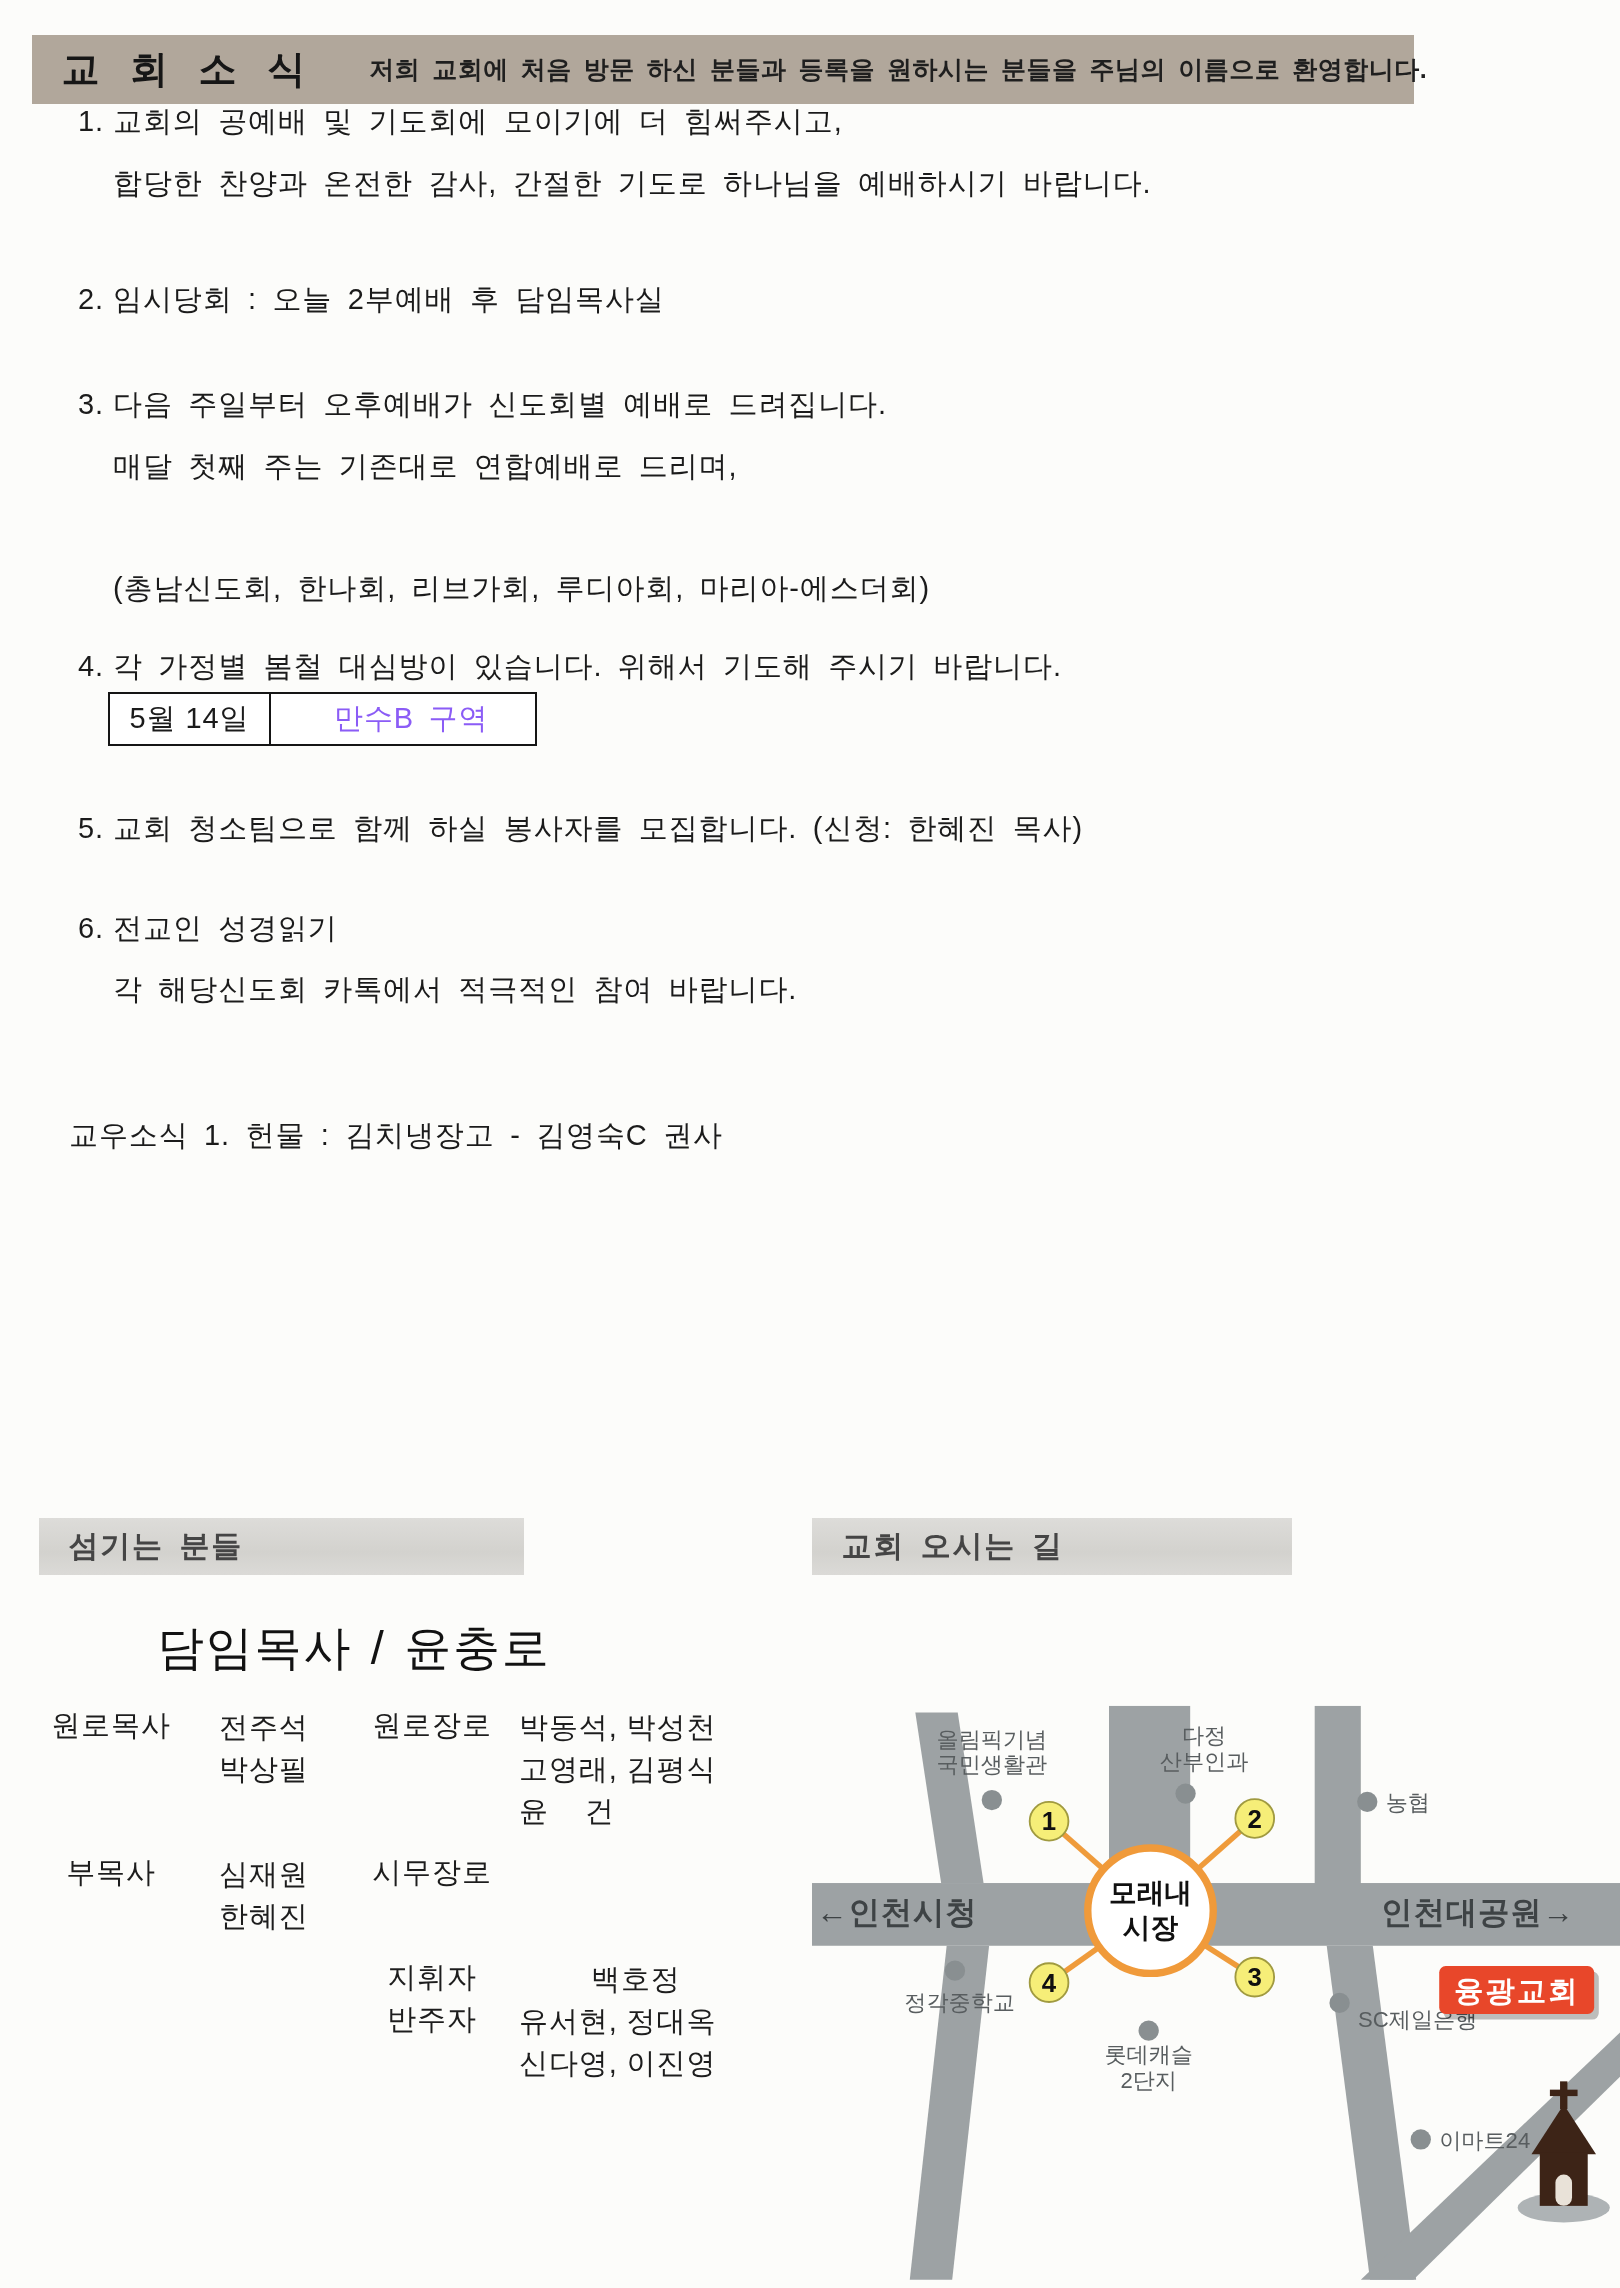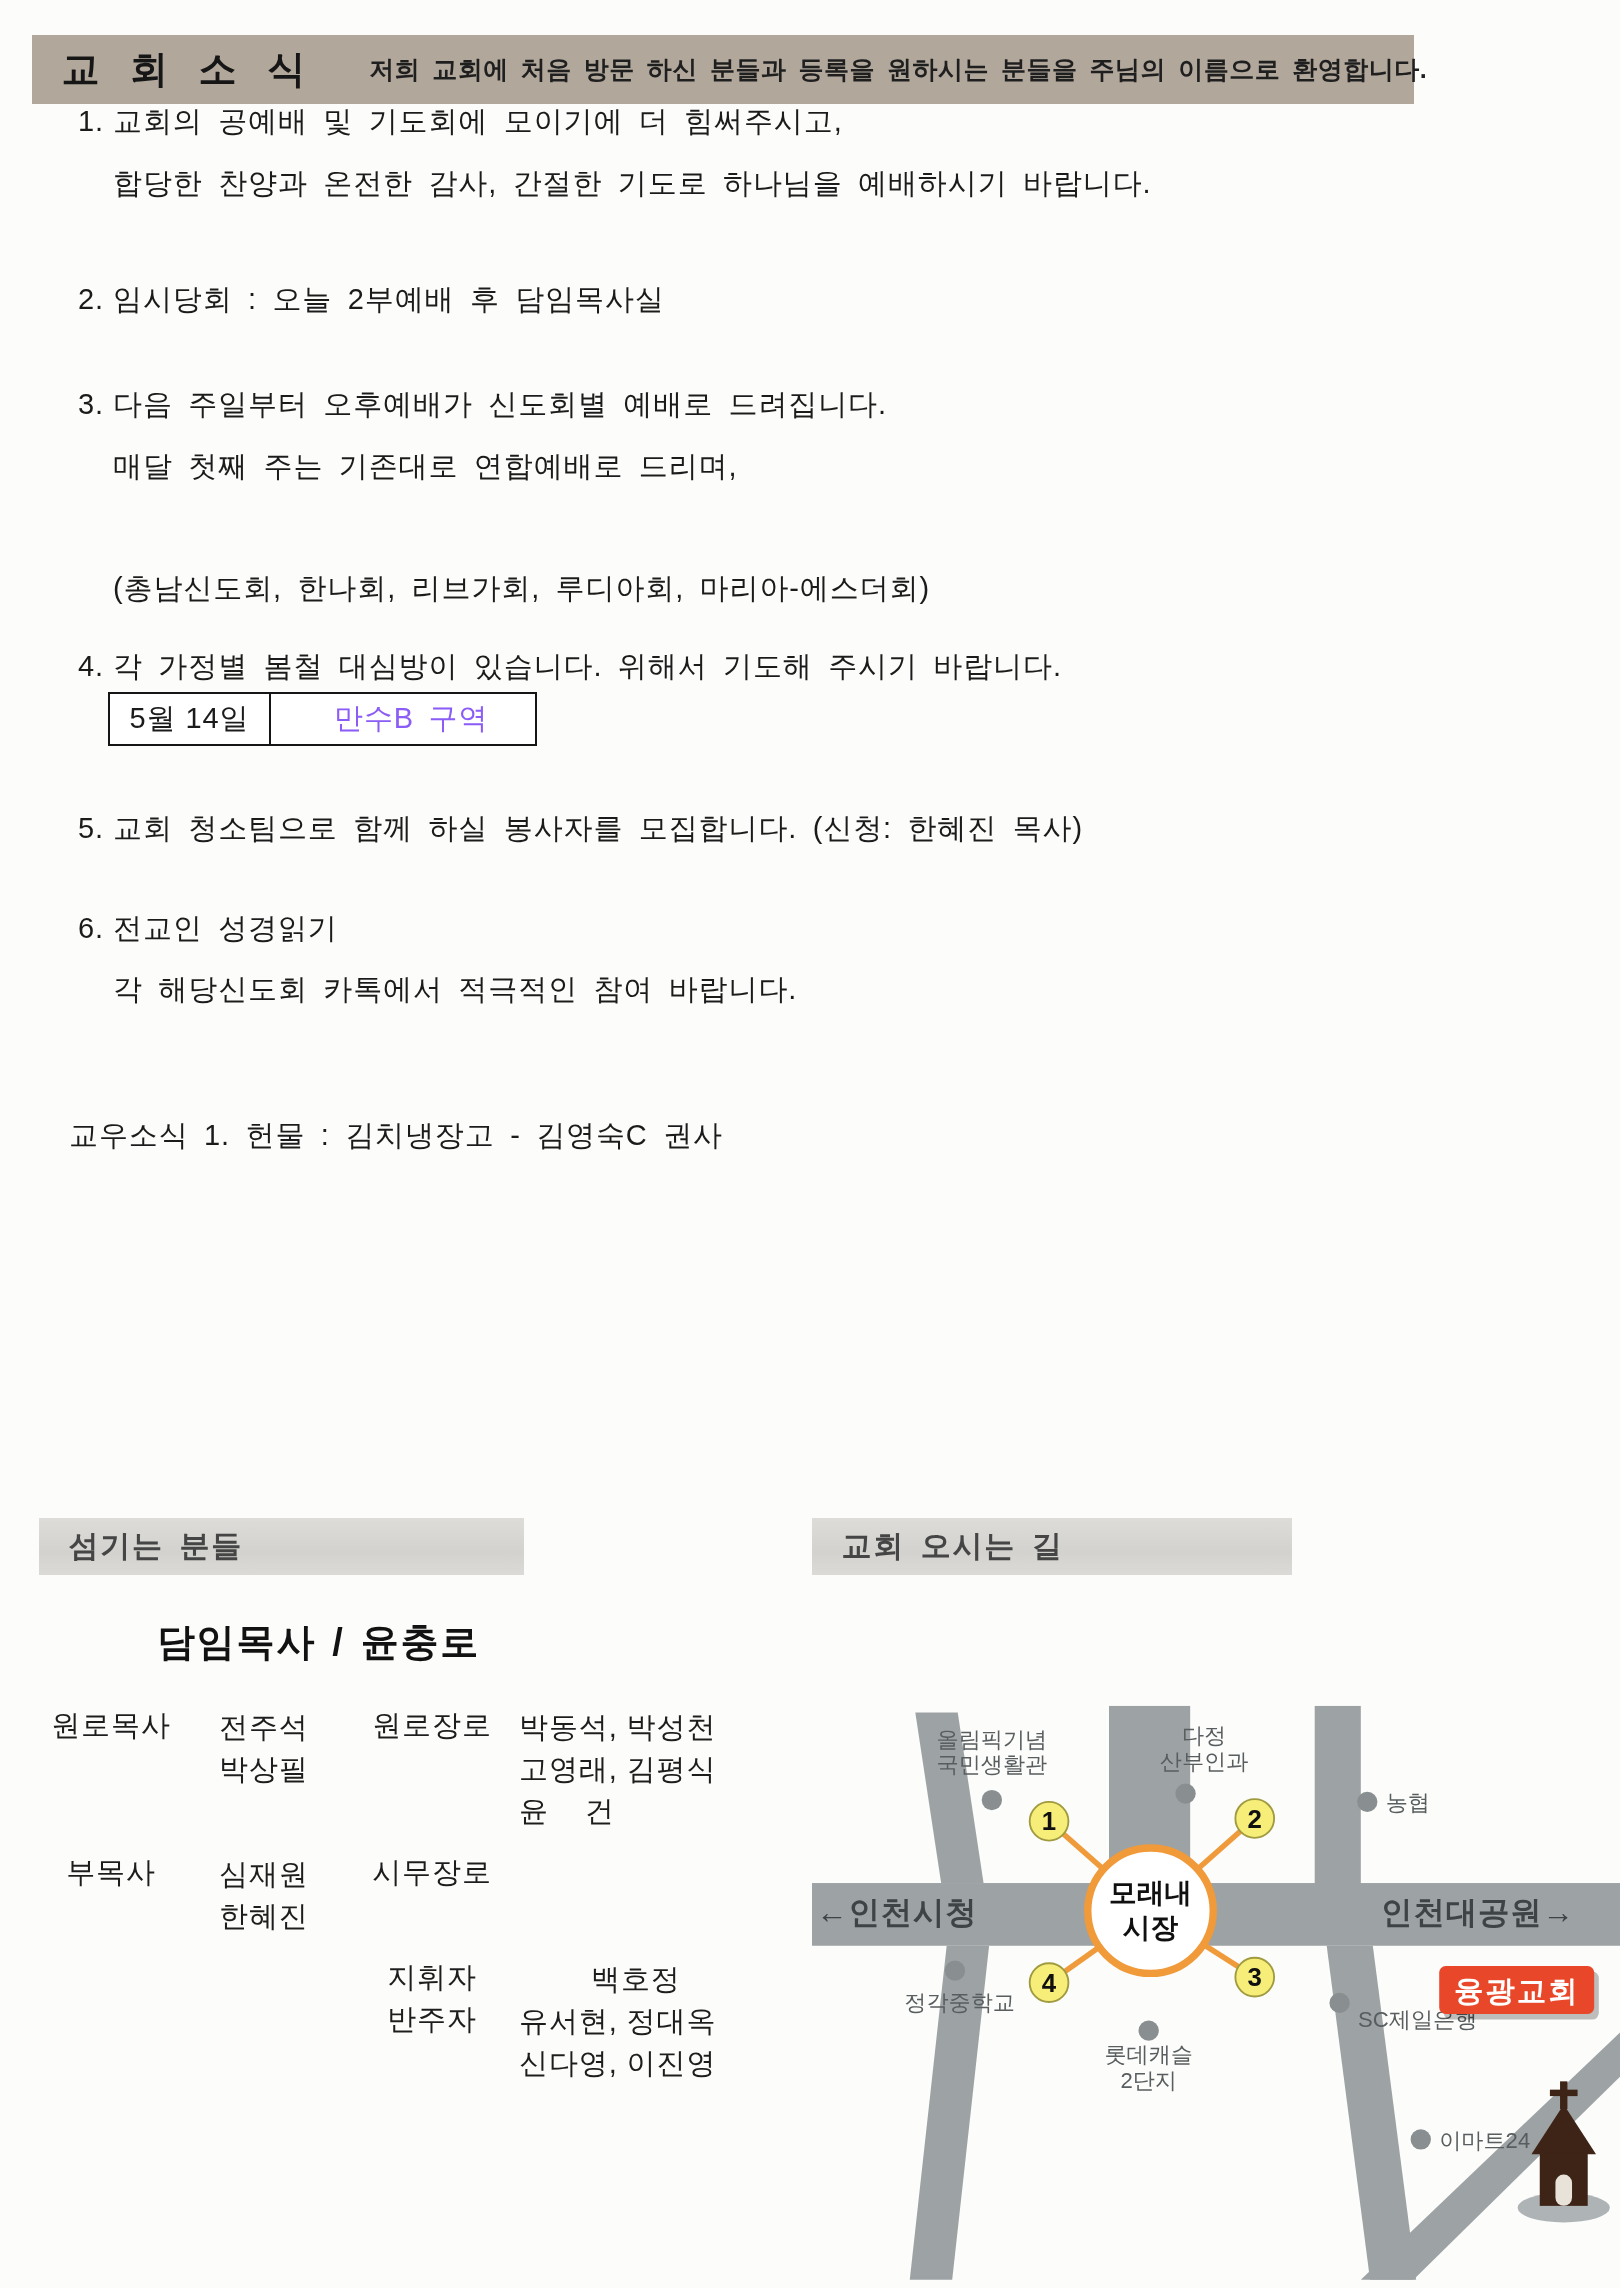--- a/index.html
+++ b/index.html
@@ -49,21 +49,21 @@
     background:linear-gradient(180deg,#dddcd9 0%,#d3d2ce 60%,#dbdad7 100%);
     color:#454545;font-weight:bold;font-size:30px;
     display:flex;align-items:center;padding-left:29.5px;box-sizing:border-box;
     letter-spacing:1.8px;word-spacing:5.5px;white-space:nowrap;
   }
   .bar-left{left:32px;top:1518px;width:485px;margin-left:7px;}
   .bar-right{left:812px;top:1518px;width:480px;}
   
   .senior-title{
     position:absolute;left:157px;top:1617px;
-    font-size:38px;font-weight:bold;color:#121212;
+    font-size:47px;font-weight:normal;color:#121212;
     letter-spacing:1.8px;word-spacing:3.7px;white-space:nowrap;
   }
   .srole{
     position:absolute;width:148px;text-align:center;
     font-size:29px;color:#1d1d1d;letter-spacing:0.9px;white-space:nowrap;
   }
   .snames{
     position:absolute;font-size:29px;color:#1d1d1d;
     white-space:pre-line;line-height:42px;letter-spacing:0.9px;
   }

